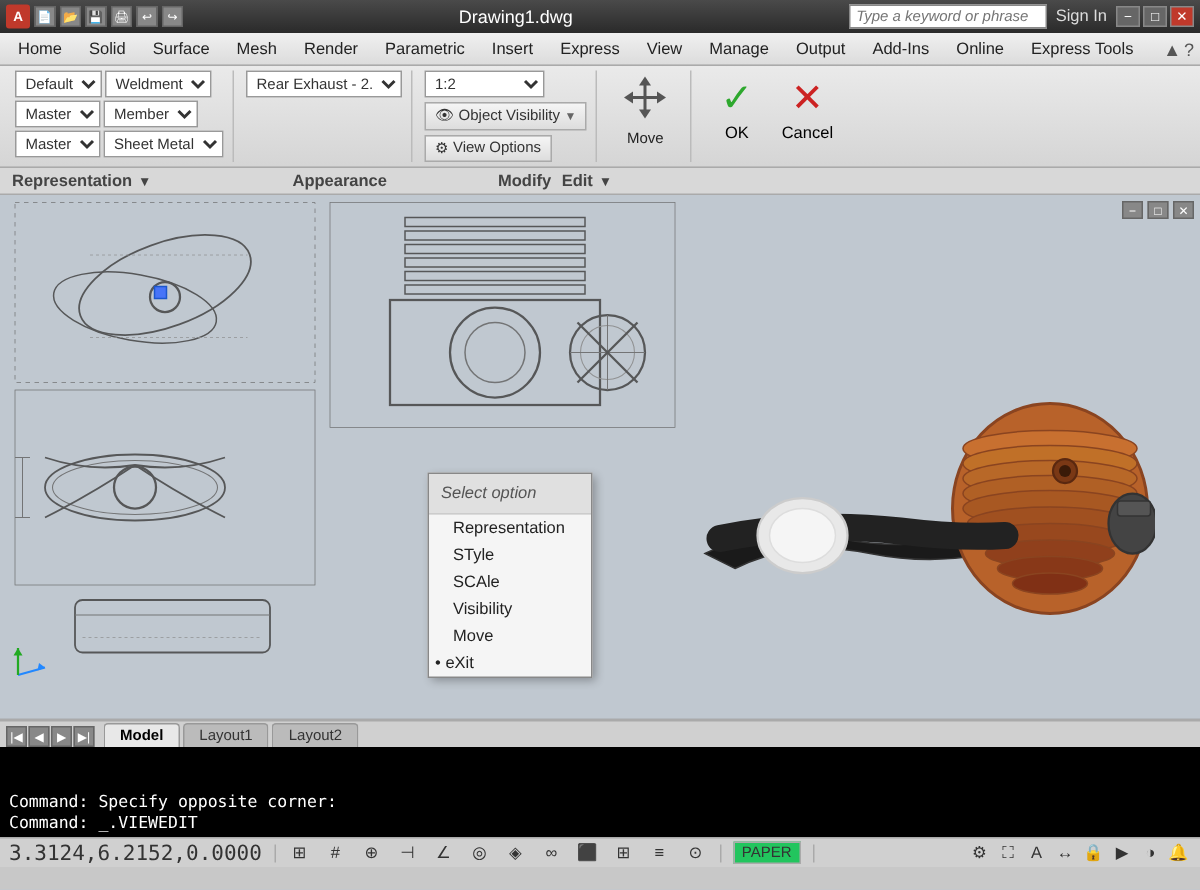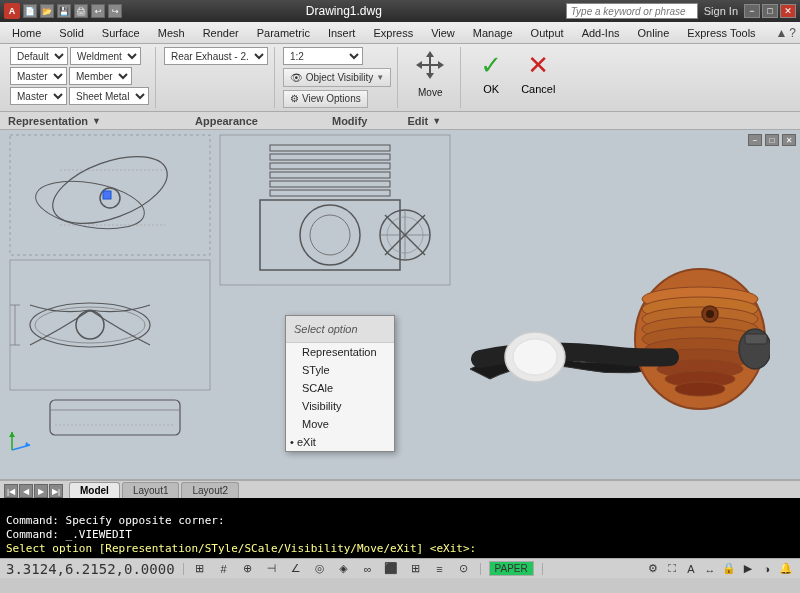--- a/index.html
+++ b/index.html
@@ -312,21 +312,21 @@
       <span>Cancel</span>
     </div>
   </div>
 </div>
 
 <div id="rep-bar">
   <span class="rep-label">Representation</span>
   <span class="chevron">▼</span>
   <span style="margin-left:90px;" class="appearance-label">Appearance</span>
   <span style="margin-left:70px;" class="modify-label">Modify</span>
-  <span style="margin-left:36px;" class="edit-label">Edit</span>
+  <span style="margin-left:3px;" class="edit-label">Edit</span>
   <span class="chevron">▼</span>
 </div>
 
 <div id="viewport">
   <div class="vp-bg"></div>
 
   <div class="vp-controls">
     <div class="vp-ctrl-btn">−</div>
     <div class="vp-ctrl-btn">□</div>
     <div class="vp-ctrl-btn">✕</div>
@@ -455,21 +455,20 @@
     <div class="nav-arrow">▶|</div>
   </div>
   <div class="layout-tab active">Model</div>
   <div class="layout-tab">Layout1</div>
   <div class="layout-tab">Layout2</div>
 </div>
 
 <div id="cmd-area">
   <div class="cmd-line">Command:  Specify opposite corner:</div>
   <div class="cmd-line">Command:  _.VIEWEDIT</div>
-  <div class="cmd-input">Select option [Representation/STyle/SCale/Visibility/Move/eXit] &lt;eXit&gt;:</div>
 </div>
 
 <div id="bottom-status">
   <span class="status-coord">3.3124,6.2152,0.0000</span>
   <div class="status-sep"></div>
   <div class="status-icon">⊞</div>
   <div class="status-icon">#</div>
   <div class="status-icon">⊕</div>
   <div class="status-icon">⊣</div>
   <div class="status-icon">∠</div>

